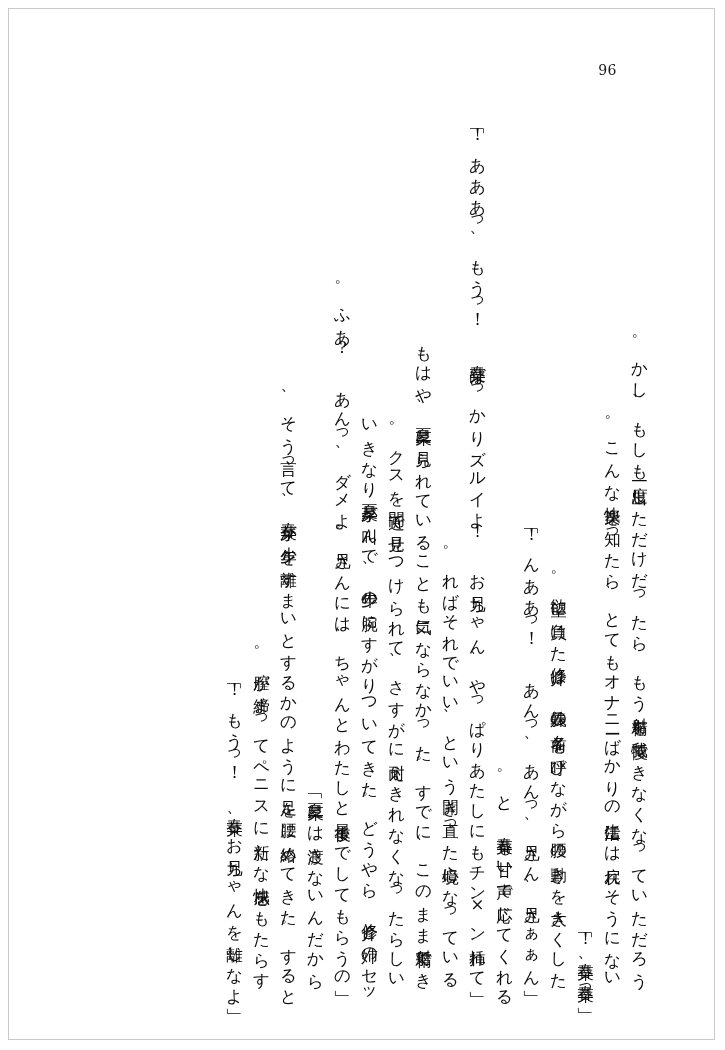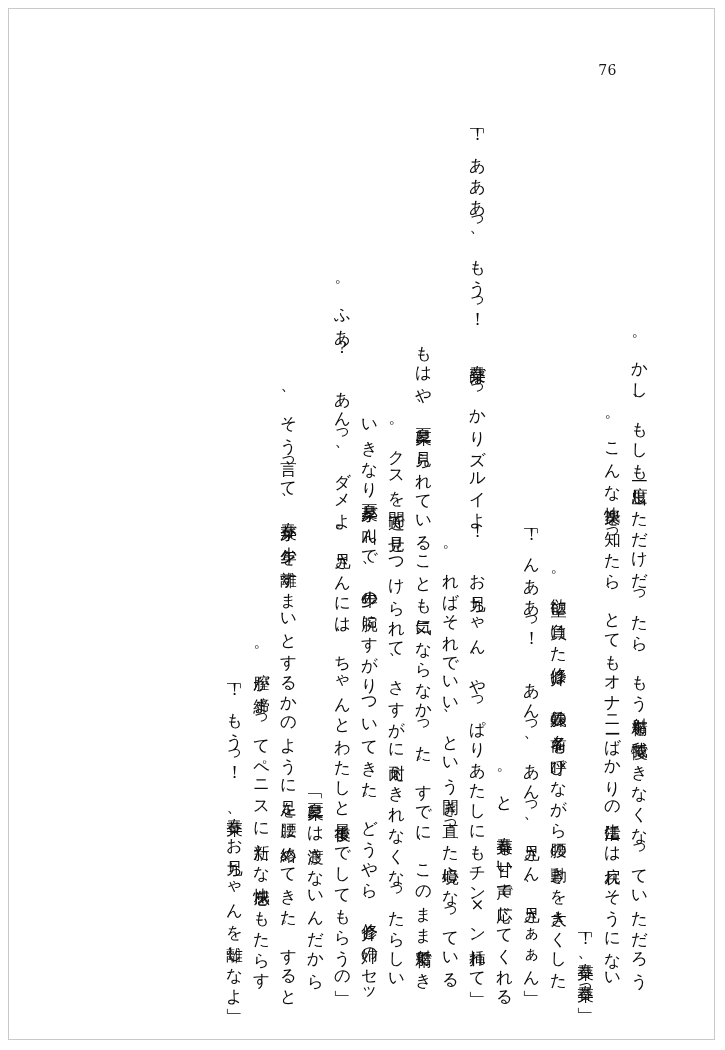--- a/index.html
+++ b/index.html
@@ -64,21 +64,21 @@
     padding-top: 17px;
   }
 </style>
 </head>
 <body>
 
 <div class="page">
 
   <div class="page-frame"></div>
 
-  <div class="page-number">76</div>
+  <div class="page-number">96</div>
 
   <div class="body-text" id="body-text">
       <div class="column">かし、もしも一度出しただけだったら、もう射精を我慢できなくなっていただろう。</div>
       <div class="column">こんな快楽を知ったら、とてもオナニーばかりの生活には戻れそうにない。</div>
       <div class="column indent">「春菜、春菜っ!」</div>
       <div class="column">欲望に負けた修介は、義妹の名前を呼びながら腰の動きを大きくした。</div>
       <div class="column">「んああっ! あんっ、あんっ、兄さん、兄さぁぁん!」</div>
       <div class="column indent">と、春菜も甘い声で応じてくれる。</div>
       <div class="column">「あああっ、もうっ! 春菜ばっかりズルイよ! お兄ちゃん、やっぱりあたしにもチン×ン挿れて!」</div>
       <div class="column">ればそれでいい、という開き直った心境になっている。</div>

